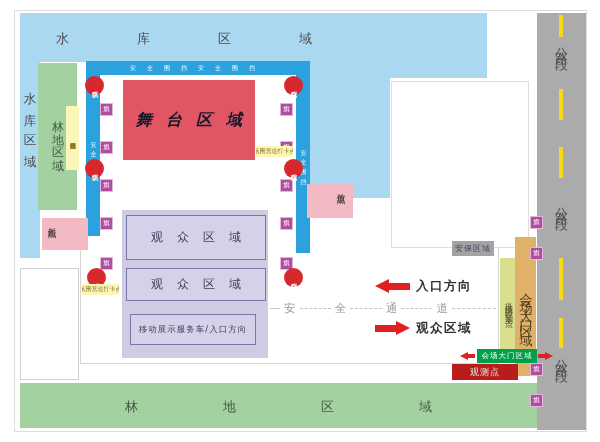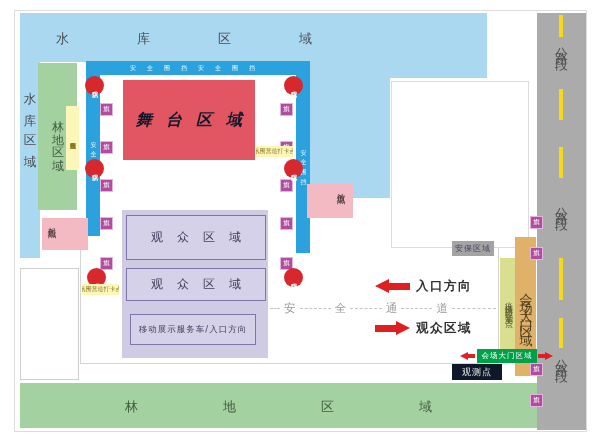--- a/index.html
+++ b/index.html
@@ -138,21 +138,21 @@
   </div>
   <div class="arr" style="left:460px;top:352px;z-index:22;">
     <span class="head-l s"></span>
       <span class="shaft s"></span>
   </div>
   <div class="arr" style="left:538px;top:352px;z-index:22;">
     <span class="shaft s"></span>
       <span class="head-r s"></span>
   </div>
 
-  <div class="abs flex-c" style="left:452px;top:364px;width:50px;height:16px;background:#0f172a;z-index:21;">
+  <div class="abs flex-c" style="left:452px;top:364px;width:66px;height:16px;background:#b91c1c;z-index:21;">
     <span style="font-size:9px;color:#e6ece4;letter-spacing:1px;">观测点</span>
   </div>
 
   <div class="abs" style="left:20px;top:383px;width:517px;height:45px;background:#a3d1a0;">
     <span style="position:absolute;left:105px;top:15px;font-size:13px;color:#3f5a3f;letter-spacing:85px;white-space:nowrap;">林地区域</span>
   </div>
 
   <div class="abs" style="left:537px;top:13px;width:49px;height:417px;background:#ababab;z-index:8;">
     <span class="roaddash" style="top:2px;height:22px;"></span>
     <span class="roaddash" style="top:76px;height:31px;"></span>

